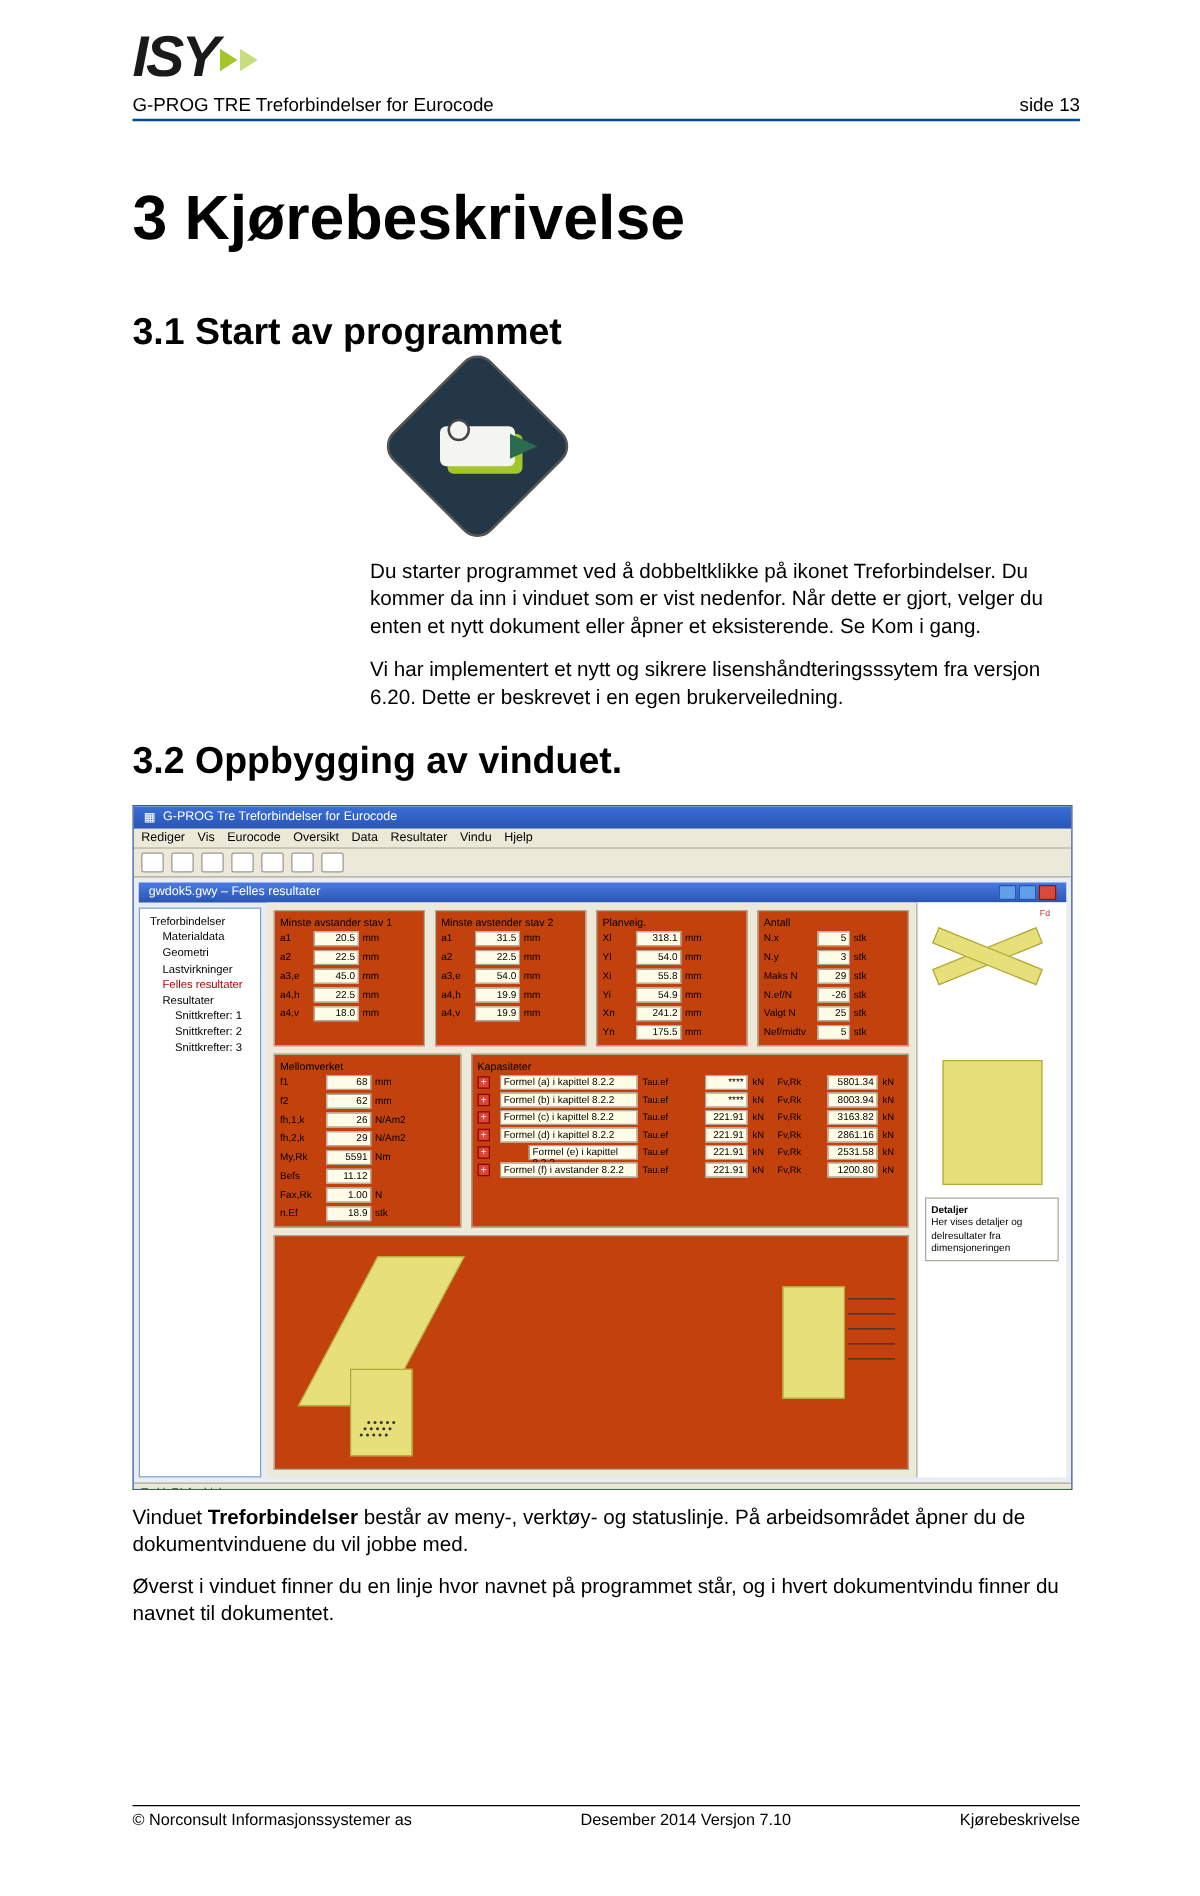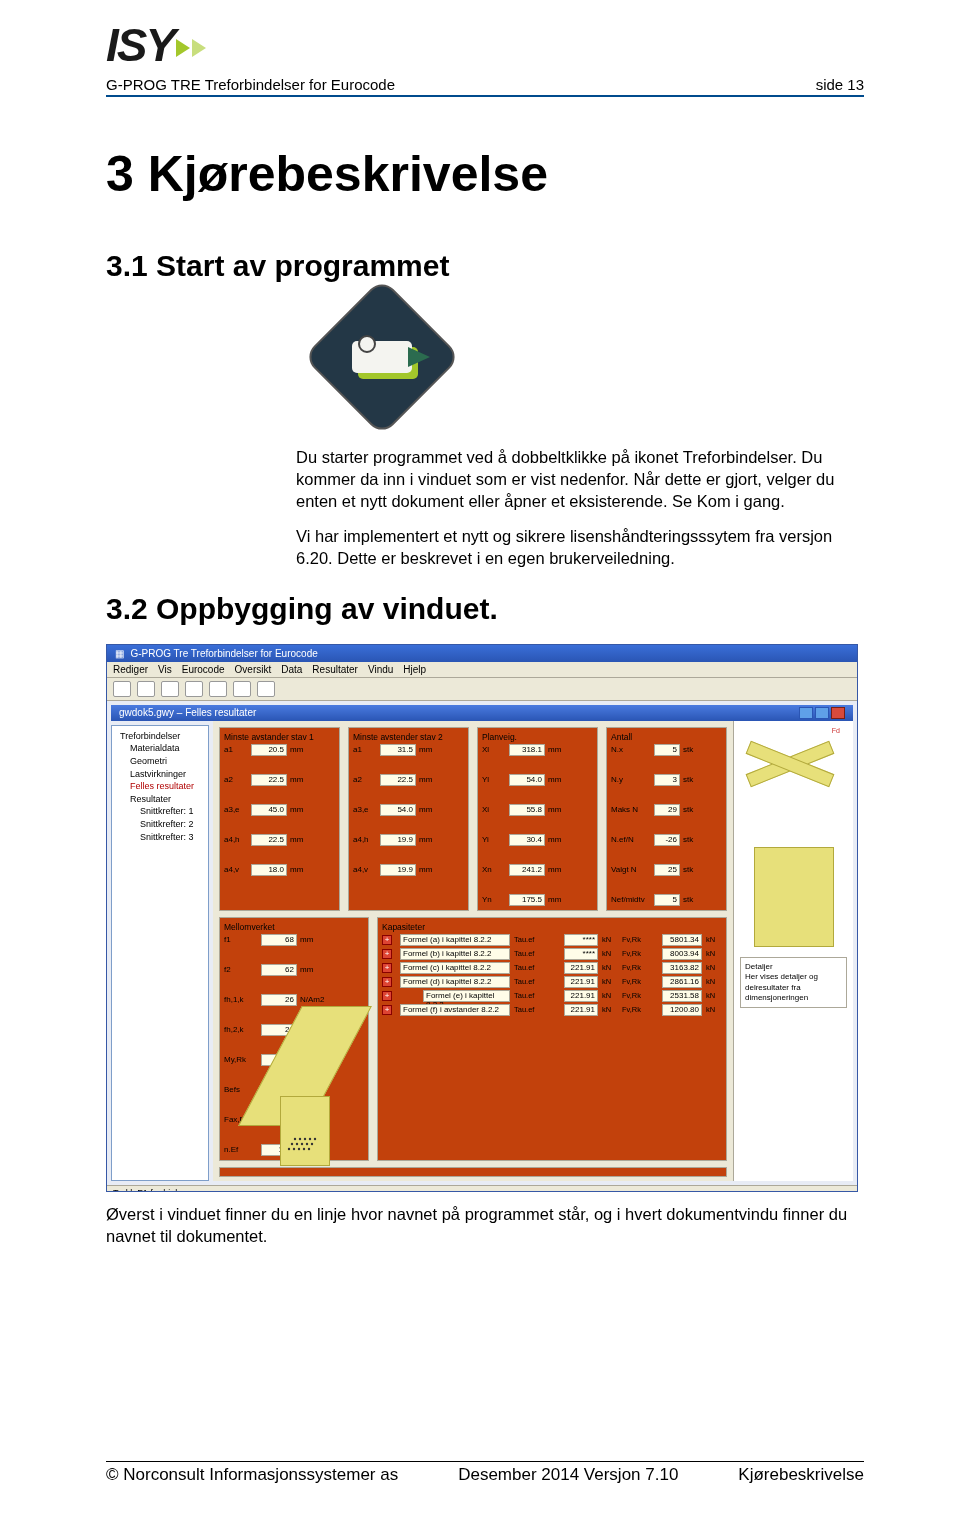--- a/index.html
+++ b/index.html
@@ -39,42 +39,42 @@
   .ss-sidebar .sub{ padding-left:14px;}
   .ss-sidebar .sub2{ padding-left:24px;}
   .ss-sidebar .hot{ color:#b00000;}
   .ss-subtitle{ background: linear-gradient(#4a7be0,#2a55b4); color:#fff; padding:2px 8px; font-size:10px; margin:4px 4px 0 4px; display:flex; justify-content:space-between; align-items:flex-start;}
   .winbtn{width:14px;height:12px;background:#d84a3c;border:1px solid #7a1e14;margin-left:2px;}
   .winbtn.b{background:#5fa0e8;border-color:#2a55b4;}
   .ss-main{ flex:1; background:#ece9d8; margin:0 4px 4px 0; display:flex; gap:0;}
   .ss-center{ flex:1; padding:6px; display:flex; flex-direction:column; gap:6px;}
   .panel{ background:#c2410c; border:1px solid #aca899; padding:4px;}
   .panel-title{font-size:8.5px; margin-bottom:2px;}
-  .grid{ display:grid; grid-template-columns: 24px 36px 18px; gap:18px 3px; font-size:8px; align-items:center;}
+  .grid{ display:grid; grid-template-columns: 24px 36px 18px; gap:3px 3px; font-size:8px; align-items:center;}
   .field{height:12px; background:#fffde8; border:1px solid #aca899; text-align:right; padding:0 2px; font-size:8px;}
   .row-top{ display:flex; gap:8px;}
   .block{flex:1;}
   .formulas{display:grid; grid-template-columns: 14px 110px 46px 34px 16px 36px 40px 16px; gap:2px 4px; font-size:7.5px; align-items:center;}
   .plusicon{width:10px;height:10px;background:#d43; border:1px solid #800; color:#fff; text-align:center; line-height:8px; font-size:8px;}
   .ss-right{ width:120px; background:#fff; border-left:1px solid #aca899; padding:6px;}
   .wood-cross{ width:100px; height:80px; position:relative; margin-bottom:40px;}
   .wood-cross .stick{ position:absolute; background:#e7e07a; border:1px solid #b2a93c;}
   .s1{ width:90px; height:14px; top:30px; left:5px; transform:rotate(-22deg);}
   .s2{ width:90px; height:14px; top:30px; left:5px; transform:rotate(22deg);}
   .fd{font-size:7px; color:#c33; position:absolute; right:0; top:0;}
   .wood-L{ width:100px; height:160px; position:relative;}
   .l1{position:absolute; width:70px; height:120px; background:#e7e07a; border:1px solid #b2a93c; transform: skewX(-28deg); left:20px; top:0;}
   .l2{position:absolute; width:50px; height:70px; background:#e7e07a; border:1px solid #b2a93c; bottom:0; left:30px;}
   .dots{position:absolute; bottom:12px; left:34px; width:40px; height:40px;}
   .detbox{ border:1px solid #aca899; margin-top:10px; padding:4px; font-size:8px; line-height:1.3;}
   .ss-status{ height:18px; background:#ece9d8; border-top:1px solid #aca899; font-size:9px; padding:2px 6px;}
   .footer-line{
-    position:absolute; left:106px; right:96px; bottom:32px;
+    position:absolute; left:106px; right:96px; bottom:54px;
     border-top:1px solid #000; padding-top:3px;
-    display:flex; justify-content:space-between; font-size:17px;
+    display:flex; justify-content:space-between; font-size:13px;
   }
   .below-ss { font-size:16.5px; line-height:1.32; max-width:760px; margin-top:12px;}
   .below-ss p{ margin-bottom:12px;}
   .strong{font-weight:700;}
 </style>
 </head>
 <body>
 
 <div class="logo-row">
   <span class="logo-text">ISY</span>
@@ -195,21 +195,21 @@
                 <span>Xl</span>
                 <div class="field">318.1</div>
                 <span>mm</span>
                 <span>Yl</span>
                 <div class="field">54.0</div>
                 <span>mm</span>
                 <span>Xi</span>
                 <div class="field">55.8</div>
                 <span>mm</span>
                 <span>Yi</span>
-                <div class="field">30.4</div>
+                <div class="field">54.9</div>
                 <span>mm</span>
                 <span>Xn</span>
                 <div class="field">241.2</div>
                 <span>mm</span>
                 <span>Yn</span>
                 <div class="field">175.5</div>
                 <span>mm</span>
               </div>
           </div>
           <div class="block panel">
@@ -357,30 +357,33 @@
         </div>
       </div>
       <div class="ss-right">
         <div class="wood-cross">
           <span class="fd">Fd</span>
           <div class="stick s1"></div>
           <div class="stick s2"></div>
         </div>
         <div style="width:80px; height:100px; background:#e7e07a; border:1px solid #b2a93c; margin:0 auto;"></div>
         <div class="detbox">
-          <div style="font-weight:400">Detaljer</div>
+          <div style="font-weight:700">Detaljer</div>
           <div>Her vises detaljer og delresultater fra dimensjoneringen</div>
         </div>
       </div>
     </div>
   </div>
   <div class="ss-status">Trykk F1 for hjelp</div>
 </div>
 
 <div class="below-ss">
+  <p>
+    <span>Vinduet </span><span class="strong">Treforbindelser</span><span> består av meny-, verktøy- og statuslinje. På arbeidsområdet åpner du de dokumentvinduene du vil jobbe med.</span>
+  </p>
   <p>Øverst i vinduet finner du en linje hvor navnet på programmet står, og i hvert dokumentvindu finner du navnet til dokumentet.</p>
 </div>
 
 <div class="footer-line">
   <span>© Norconsult Informasjonssystemer as</span>
   <span>Desember 2014 Versjon 7.10</span>
   <span>Kjørebeskrivelse</span>
 </div>
 
 </body></html>

